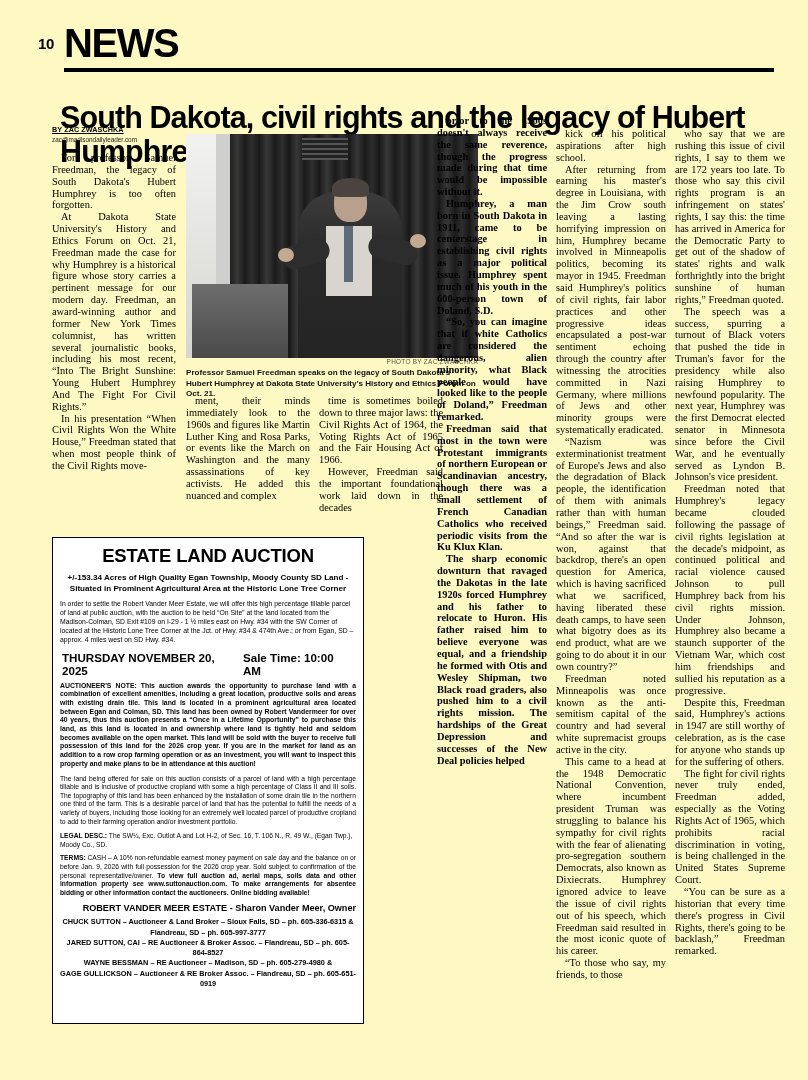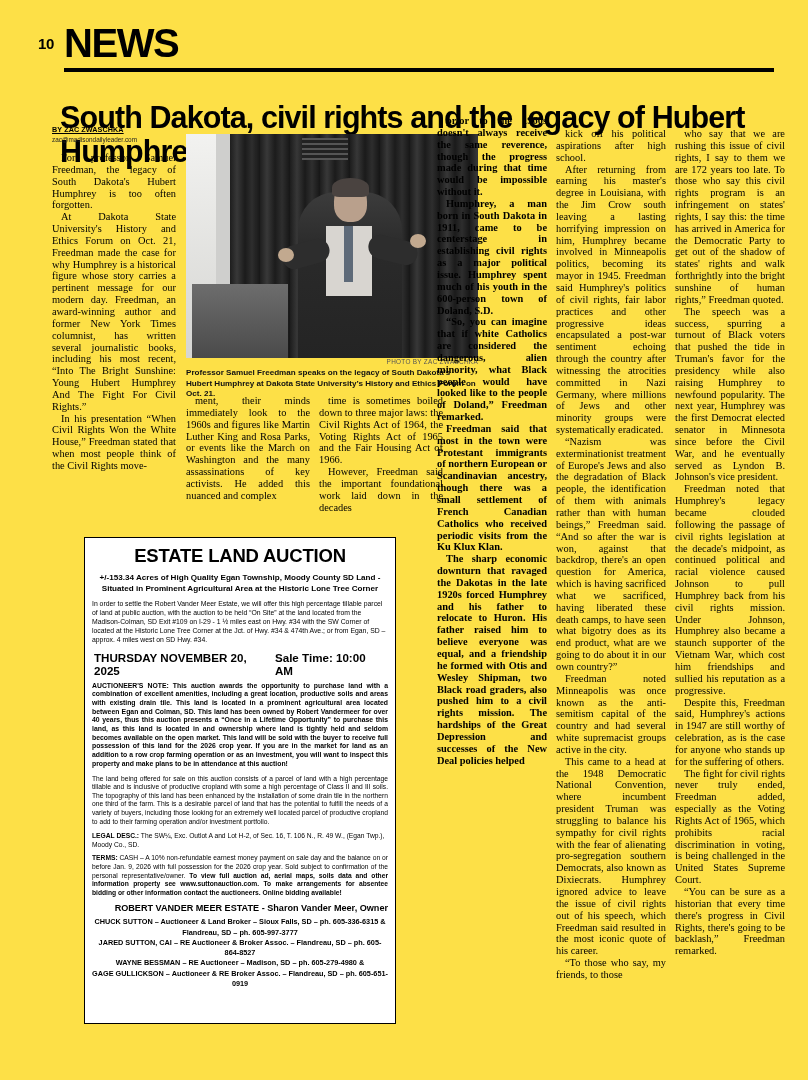--- a/index.html
+++ b/index.html
@@ -9,21 +9,21 @@
     background: #ffffff;
     font-family: "Liberation Serif", serif;
     color: #000;
     position: relative;
     overflow: hidden;
   }
 
   
   .page {
     position: absolute; left:0; top:0; width:808px; height:1080px;
-    background:#fde047;
+    background:#fef9c3;
   }
 
   
   .masthead {
     position:absolute; left:38px; top:24px; width:736px; height:44px;
   }
   .folio {
     position:absolute; left:0; top:11px;
     font-family:"Liberation Sans", sans-serif;
     font-weight:bold; font-size:15px; letter-spacing:-0.3px;
@@ -163,21 +163,20 @@
   #col4 { left:437px; top:115px; width:110px;font-weight:bold; }
   #col5 { left:556px; top:128px; width:110px; }
   #col6 { left:675px; top:128px; width:110px; }
 
   
   .ad {
     position:absolute; left:52px; top:537px; width:312px; height:487px;
     border:1.6px solid #000; background:#fff;
     padding:5px 7px 4px 7px;
     font-family:"Liberation Sans", sans-serif;
-    margin-left:32px;
   }
   .ad-title {
     text-align:center; font-weight:bold; font-size:18.5px;
     letter-spacing:-0.2px; margin:2px 0 5px;
   }
   .ad-sub {
     text-align:center; font-weight:bold; font-size:8.1px;
     line-height:11px; margin-bottom:6px;
   }
   .ad-body {

